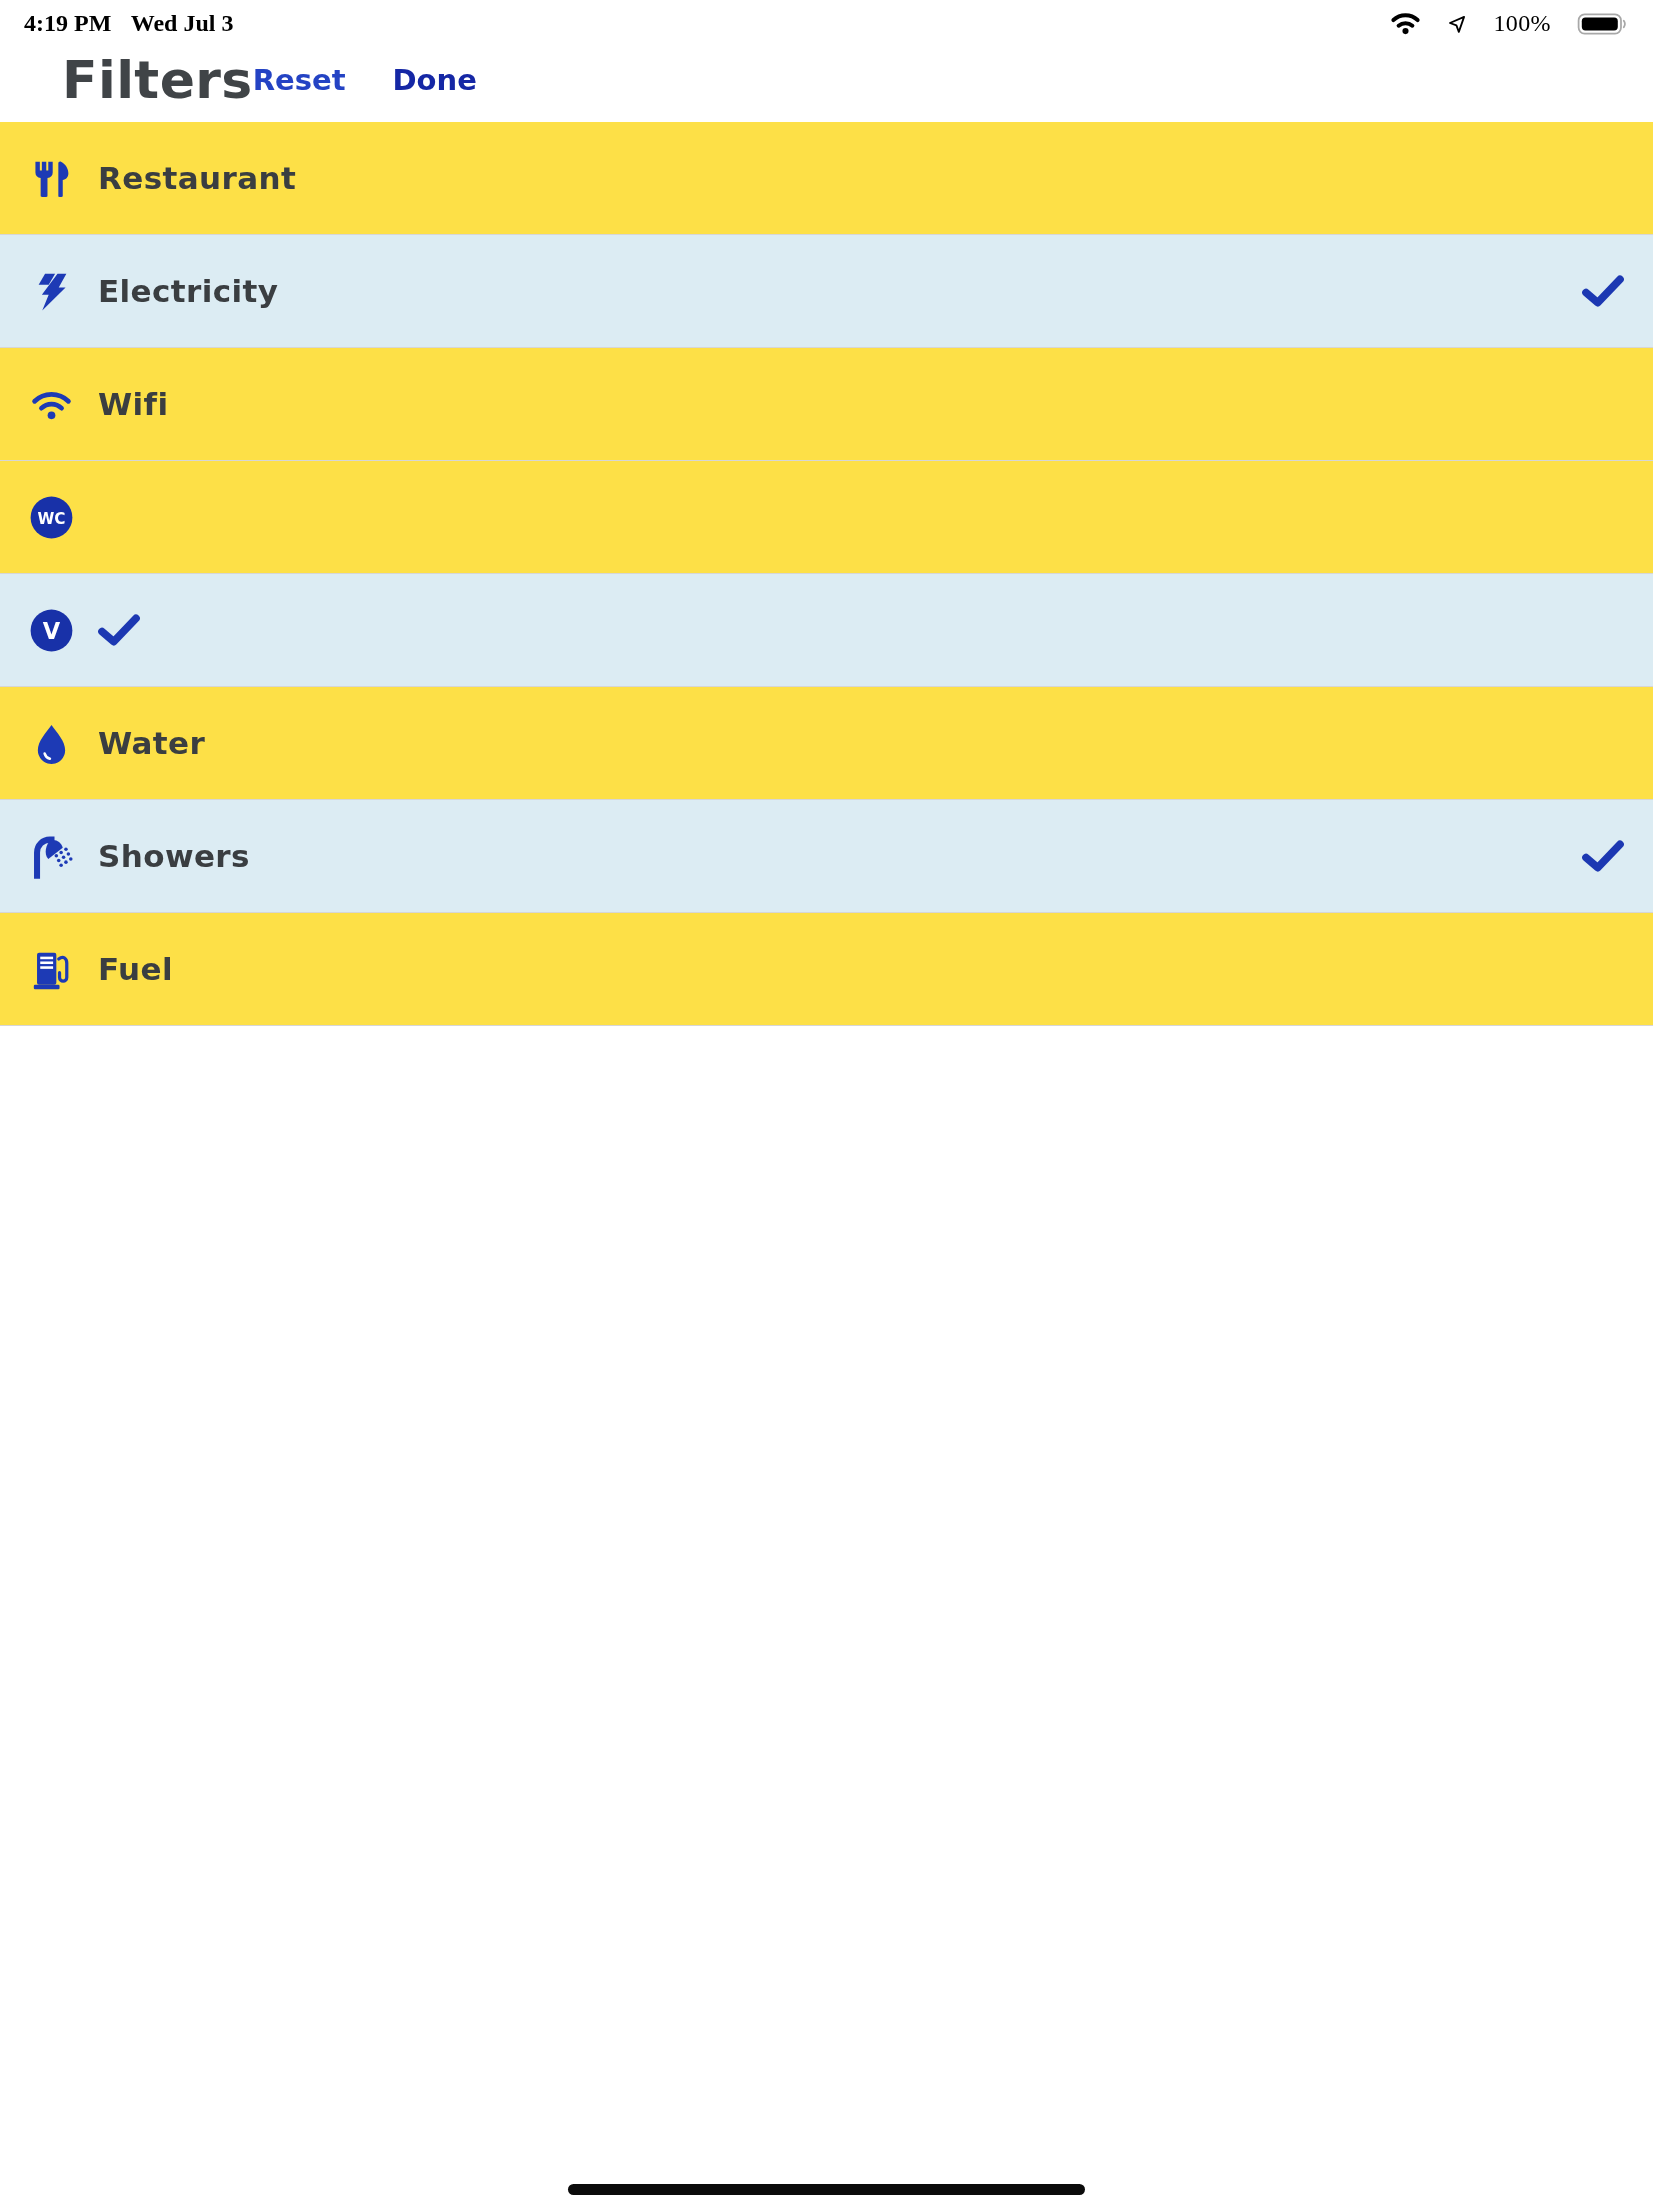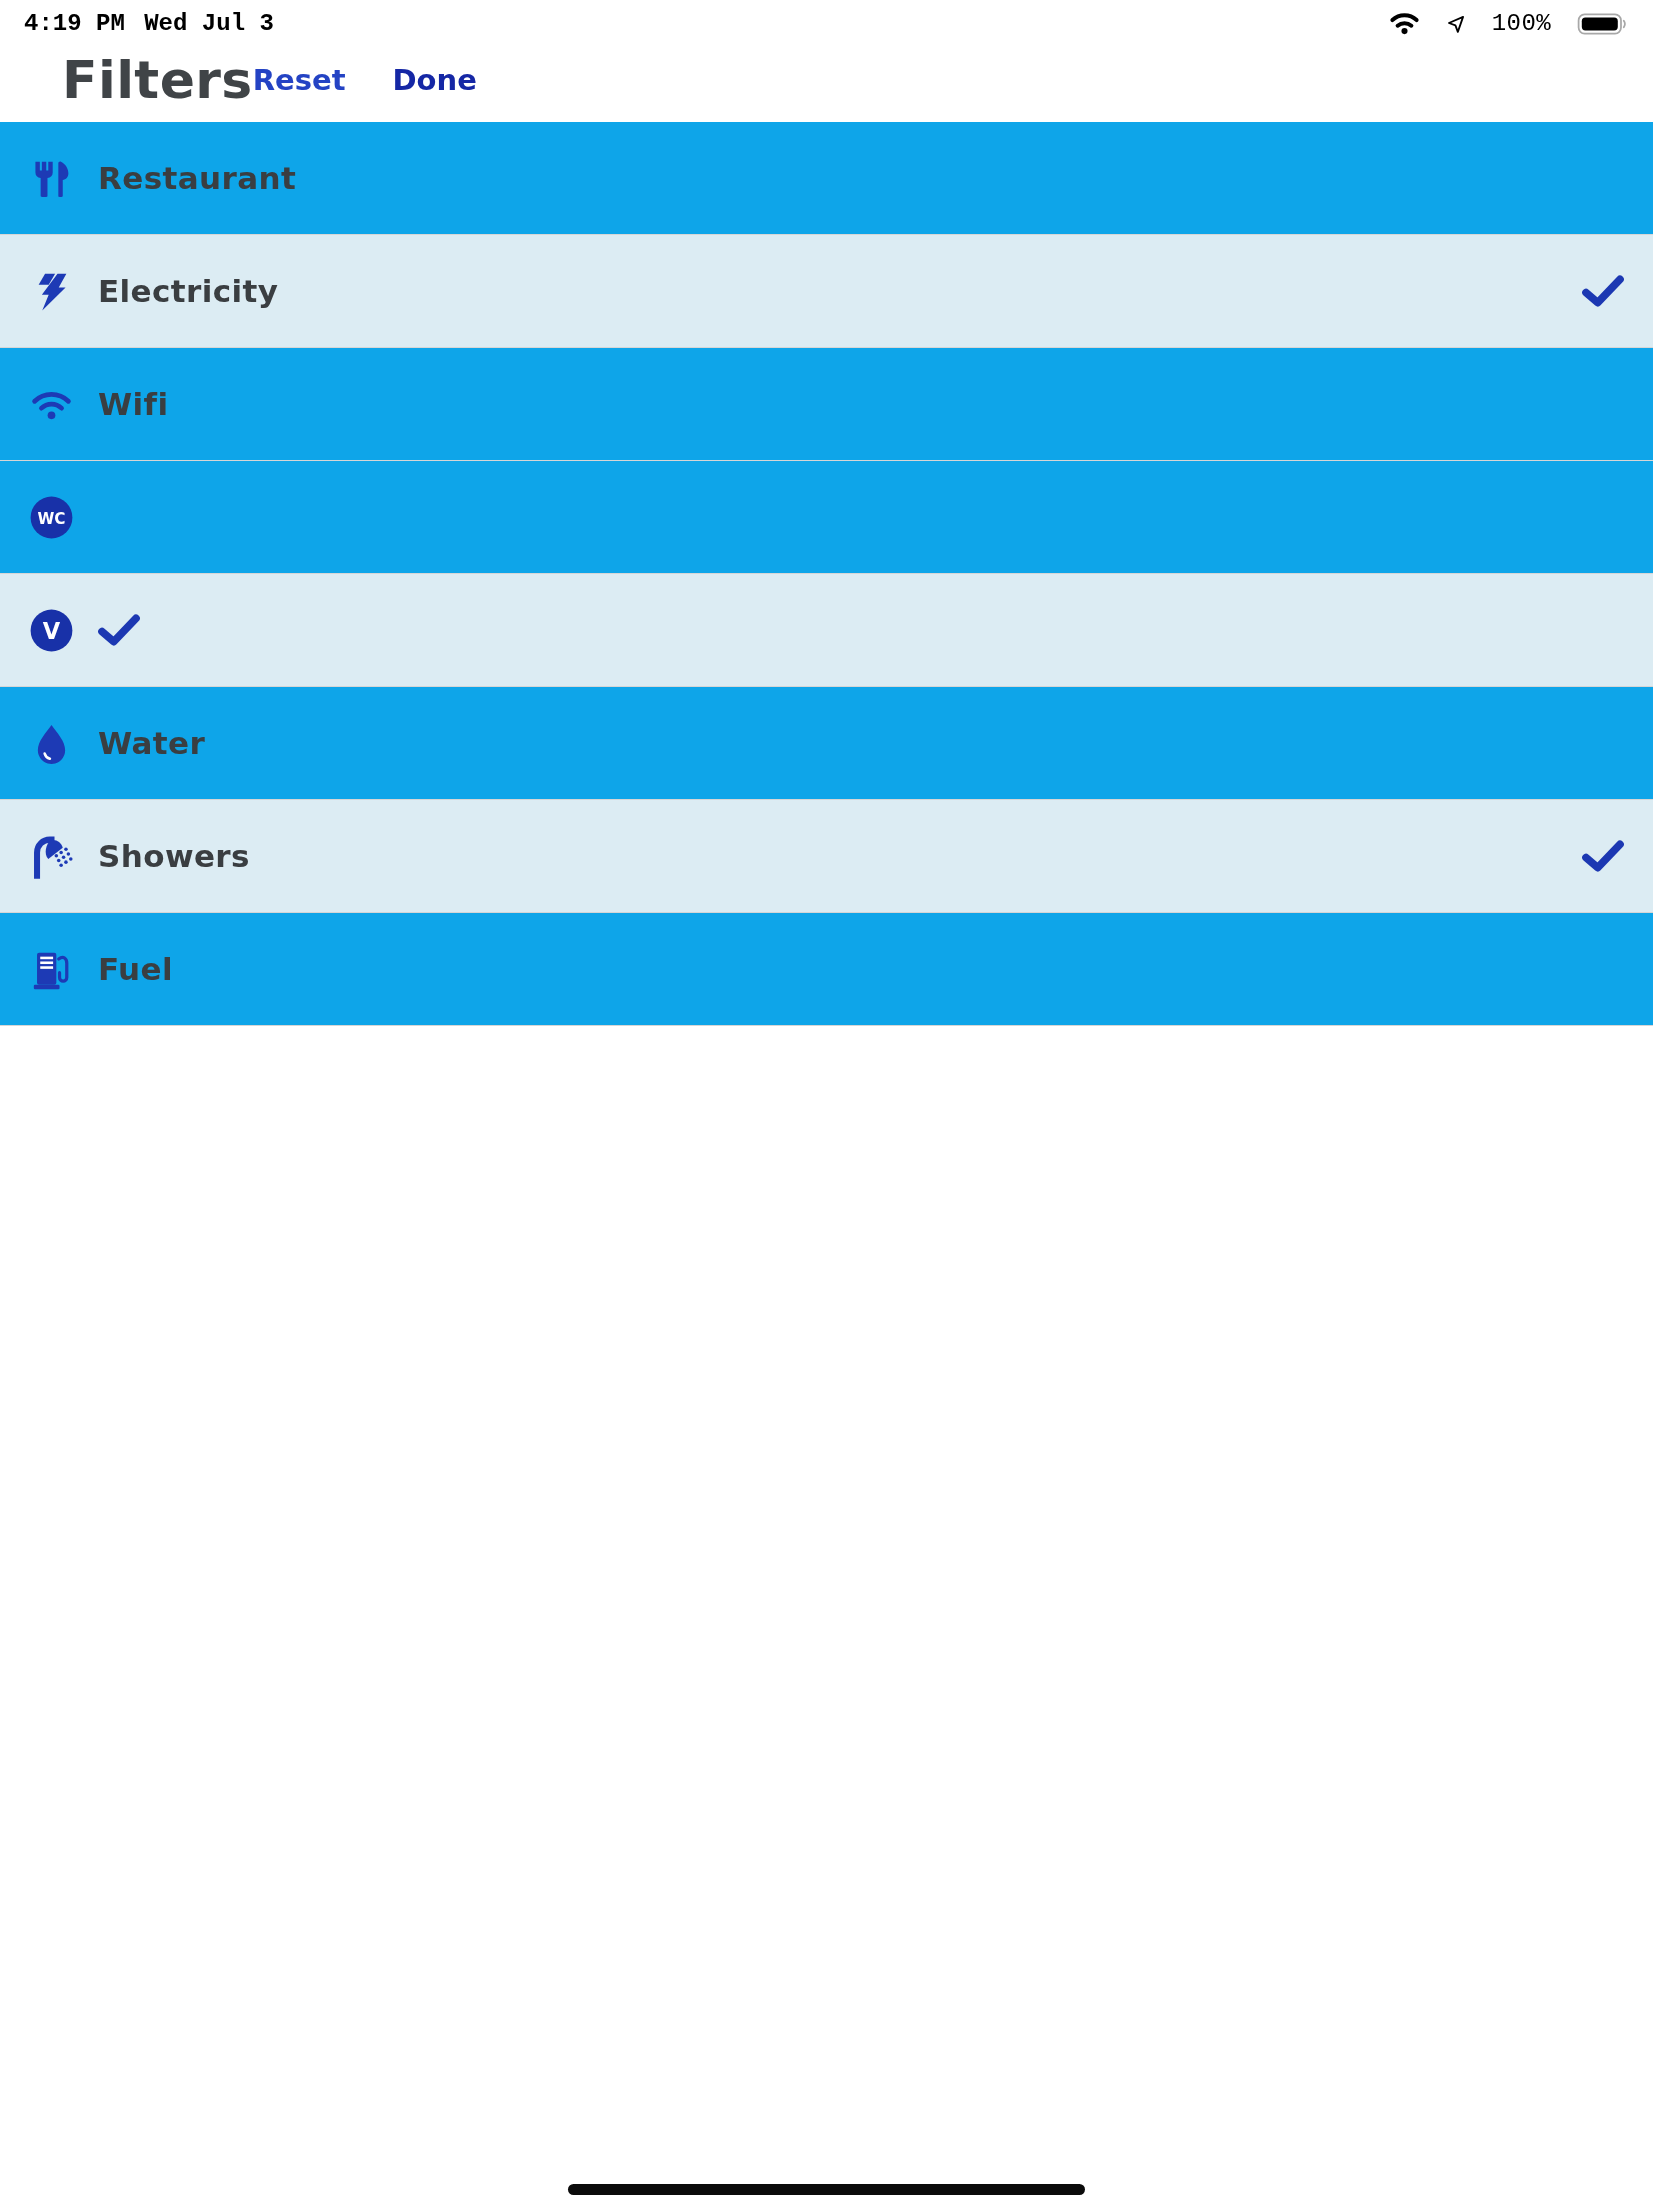--- a/index.html
+++ b/index.html
@@ -20,21 +20,21 @@
     background:#ffffff;
     font-family:"DejaVu Sans","Liberation Sans",sans-serif;
     position:relative;
     overflow:hidden;
   }
   
   .statusbar{
     position:absolute;top:0;left:0;width:1653px;height:39px;
     display:flex;align-items:center;justify-content:space-between;
     padding:8px 24px 0 24px;
-    font-family:Liberation Mono, monospace;
+    font-family:Liberation Serif, serif;
     color:var(--status-text);
     font-size:24px;font-weight:600;text-align:right;
   }
   .sb-left{display:flex;gap:19.4px;align-items:center;}
   .sb-right{display:flex;gap:26px;align-items:center;font-weight:400;}
   .sb-right .pct{font-weight:400;letter-spacing:0.4px;}
   .sb-icon{display:inline-flex;align-items:center;}
   
   .navbar{
     position:absolute;top:39px;left:0;width:1578px;height:81px;
@@ -56,21 +56,21 @@
   
   .filter-list{
     position:absolute;top:122px;left:0;width:1653px;
     list-style:none;
   }
   .filter-row{
     width:100%;height:113px;
     display:flex;align-items:center;
     padding:0 29px 0 29px;
     border-bottom:1.6px solid var(--divider);
-    background:#0ea5e9;
+    background:#fde047;
     cursor:pointer;
   }
   .filter-row.selected{background:var(--selected-row-bg);}
   .icon-box{
     width:45px;height:45px;flex:0 0 45px;
     display:flex;align-items:center;justify-content:center;
     margin-right:24px;
   }
   .row-label{
     font-size:31px;font-weight:700;color:var(--label-text);

